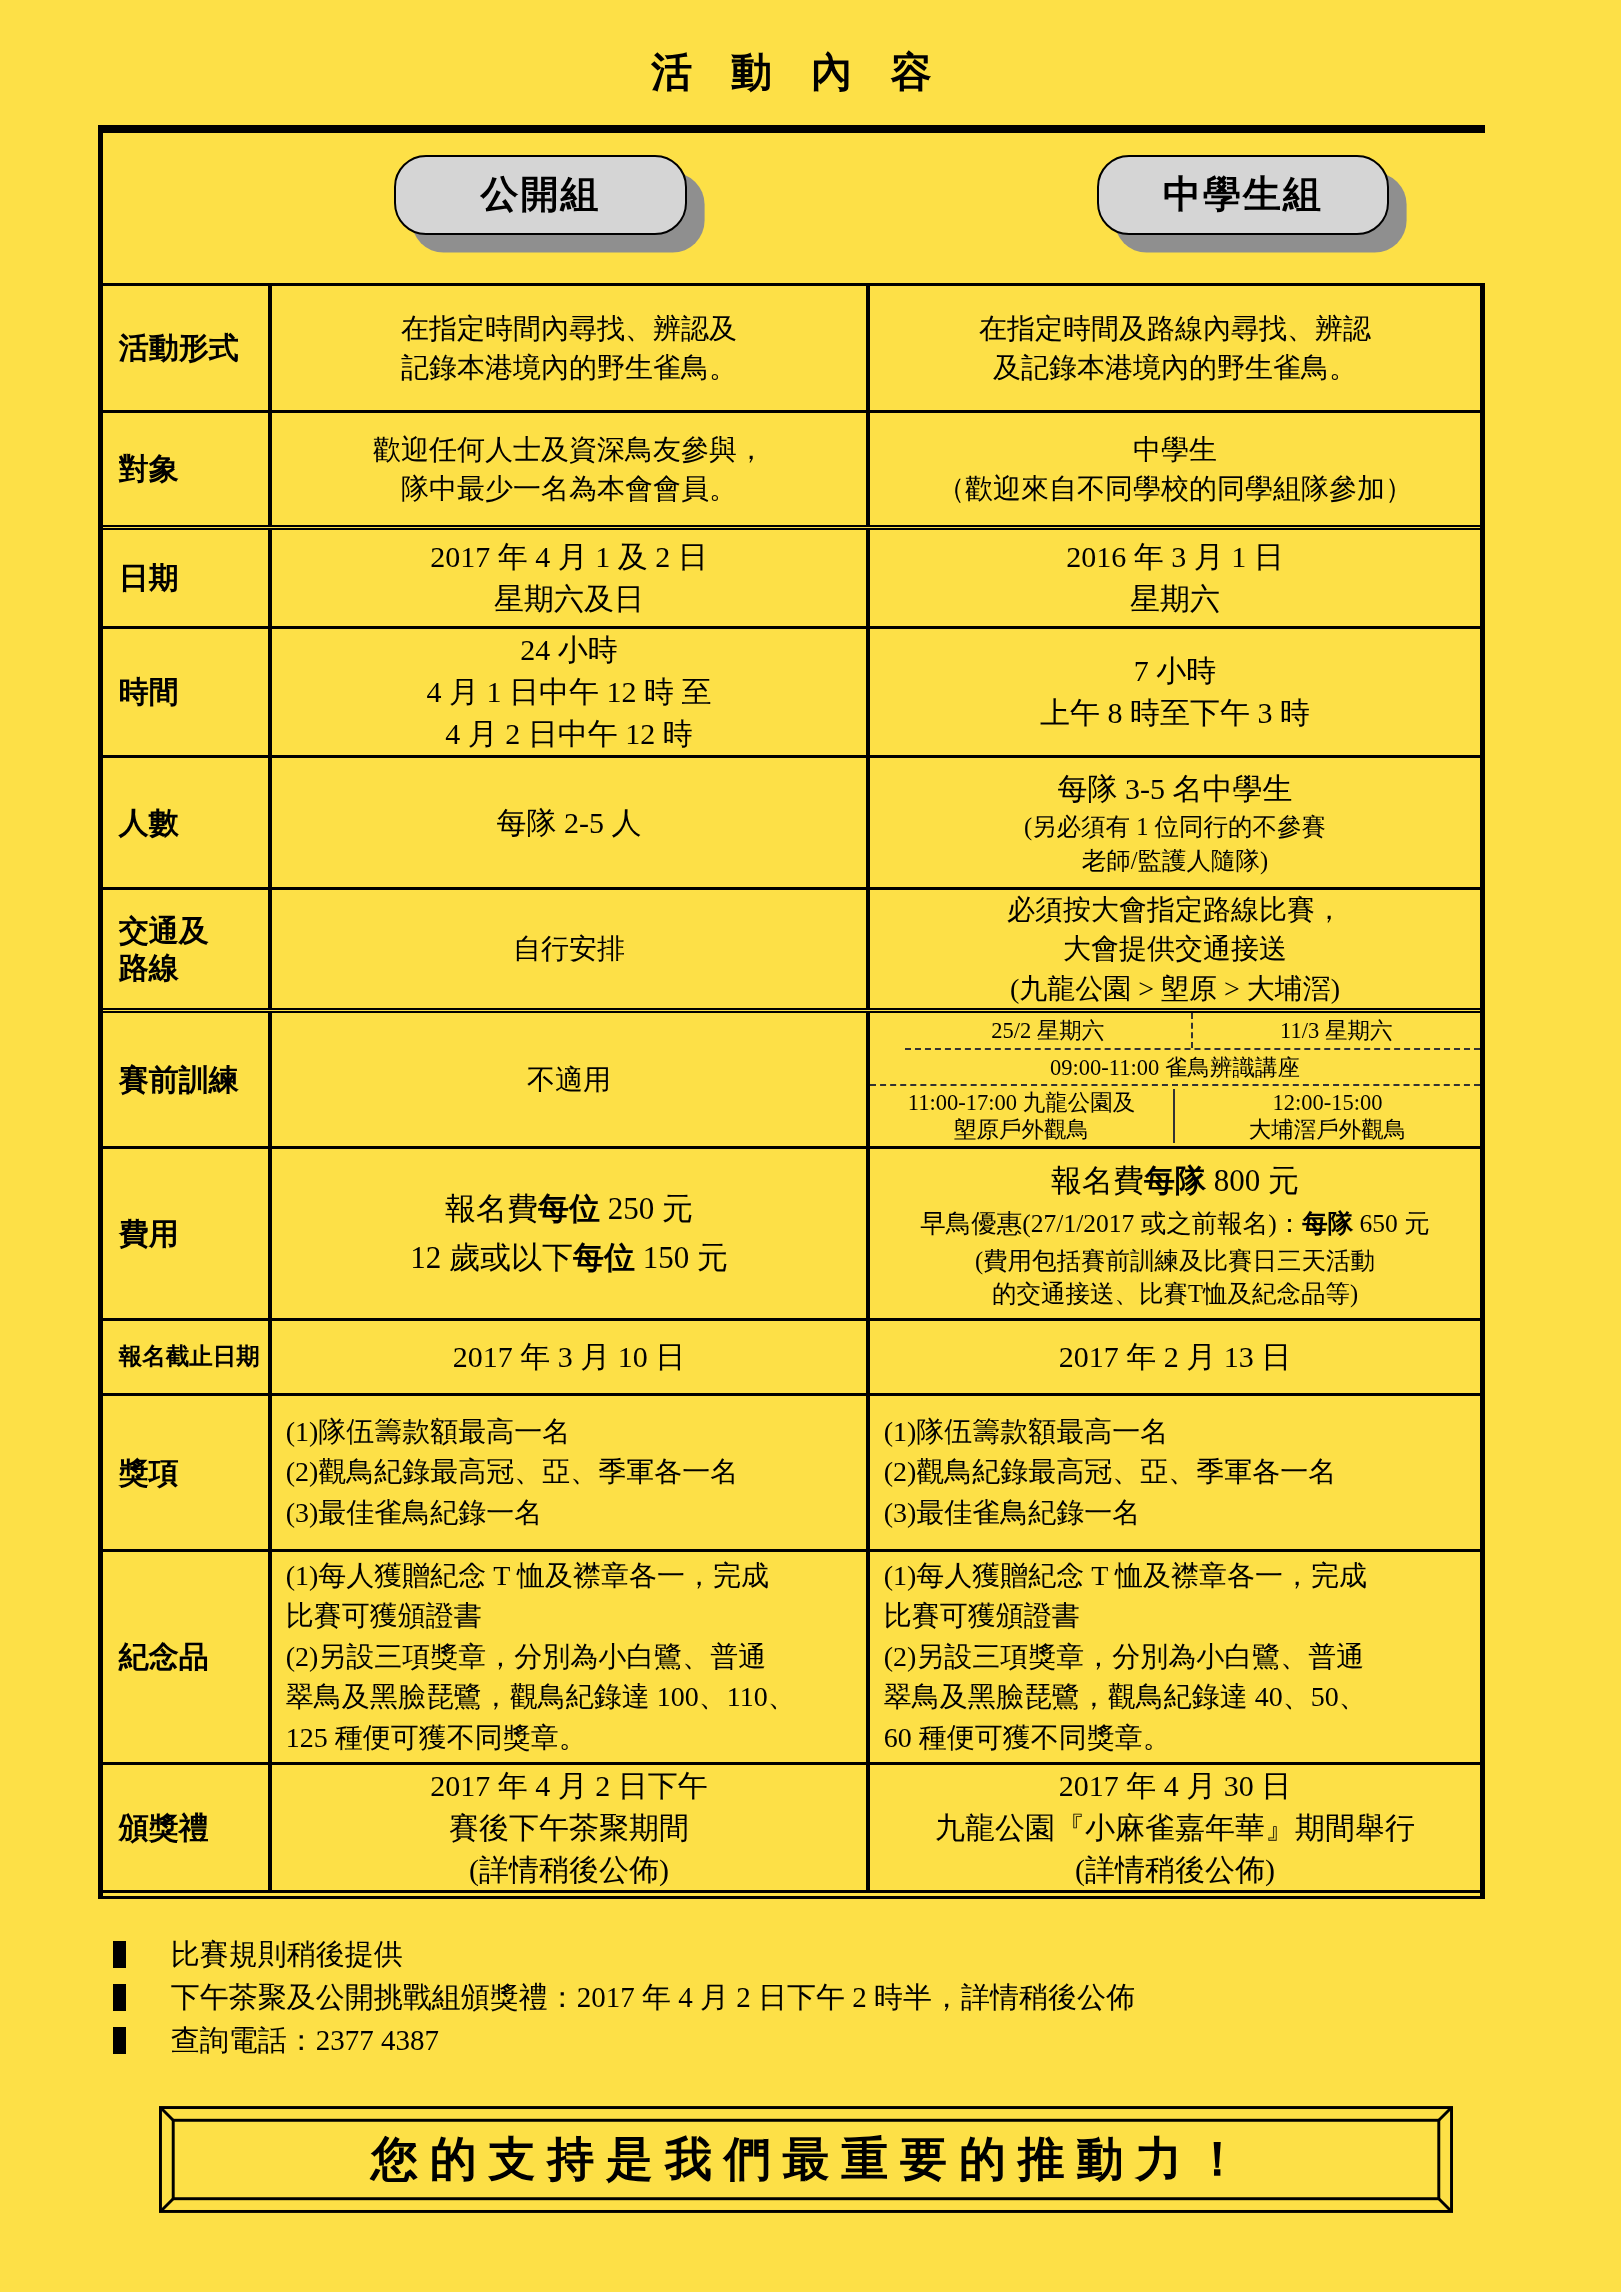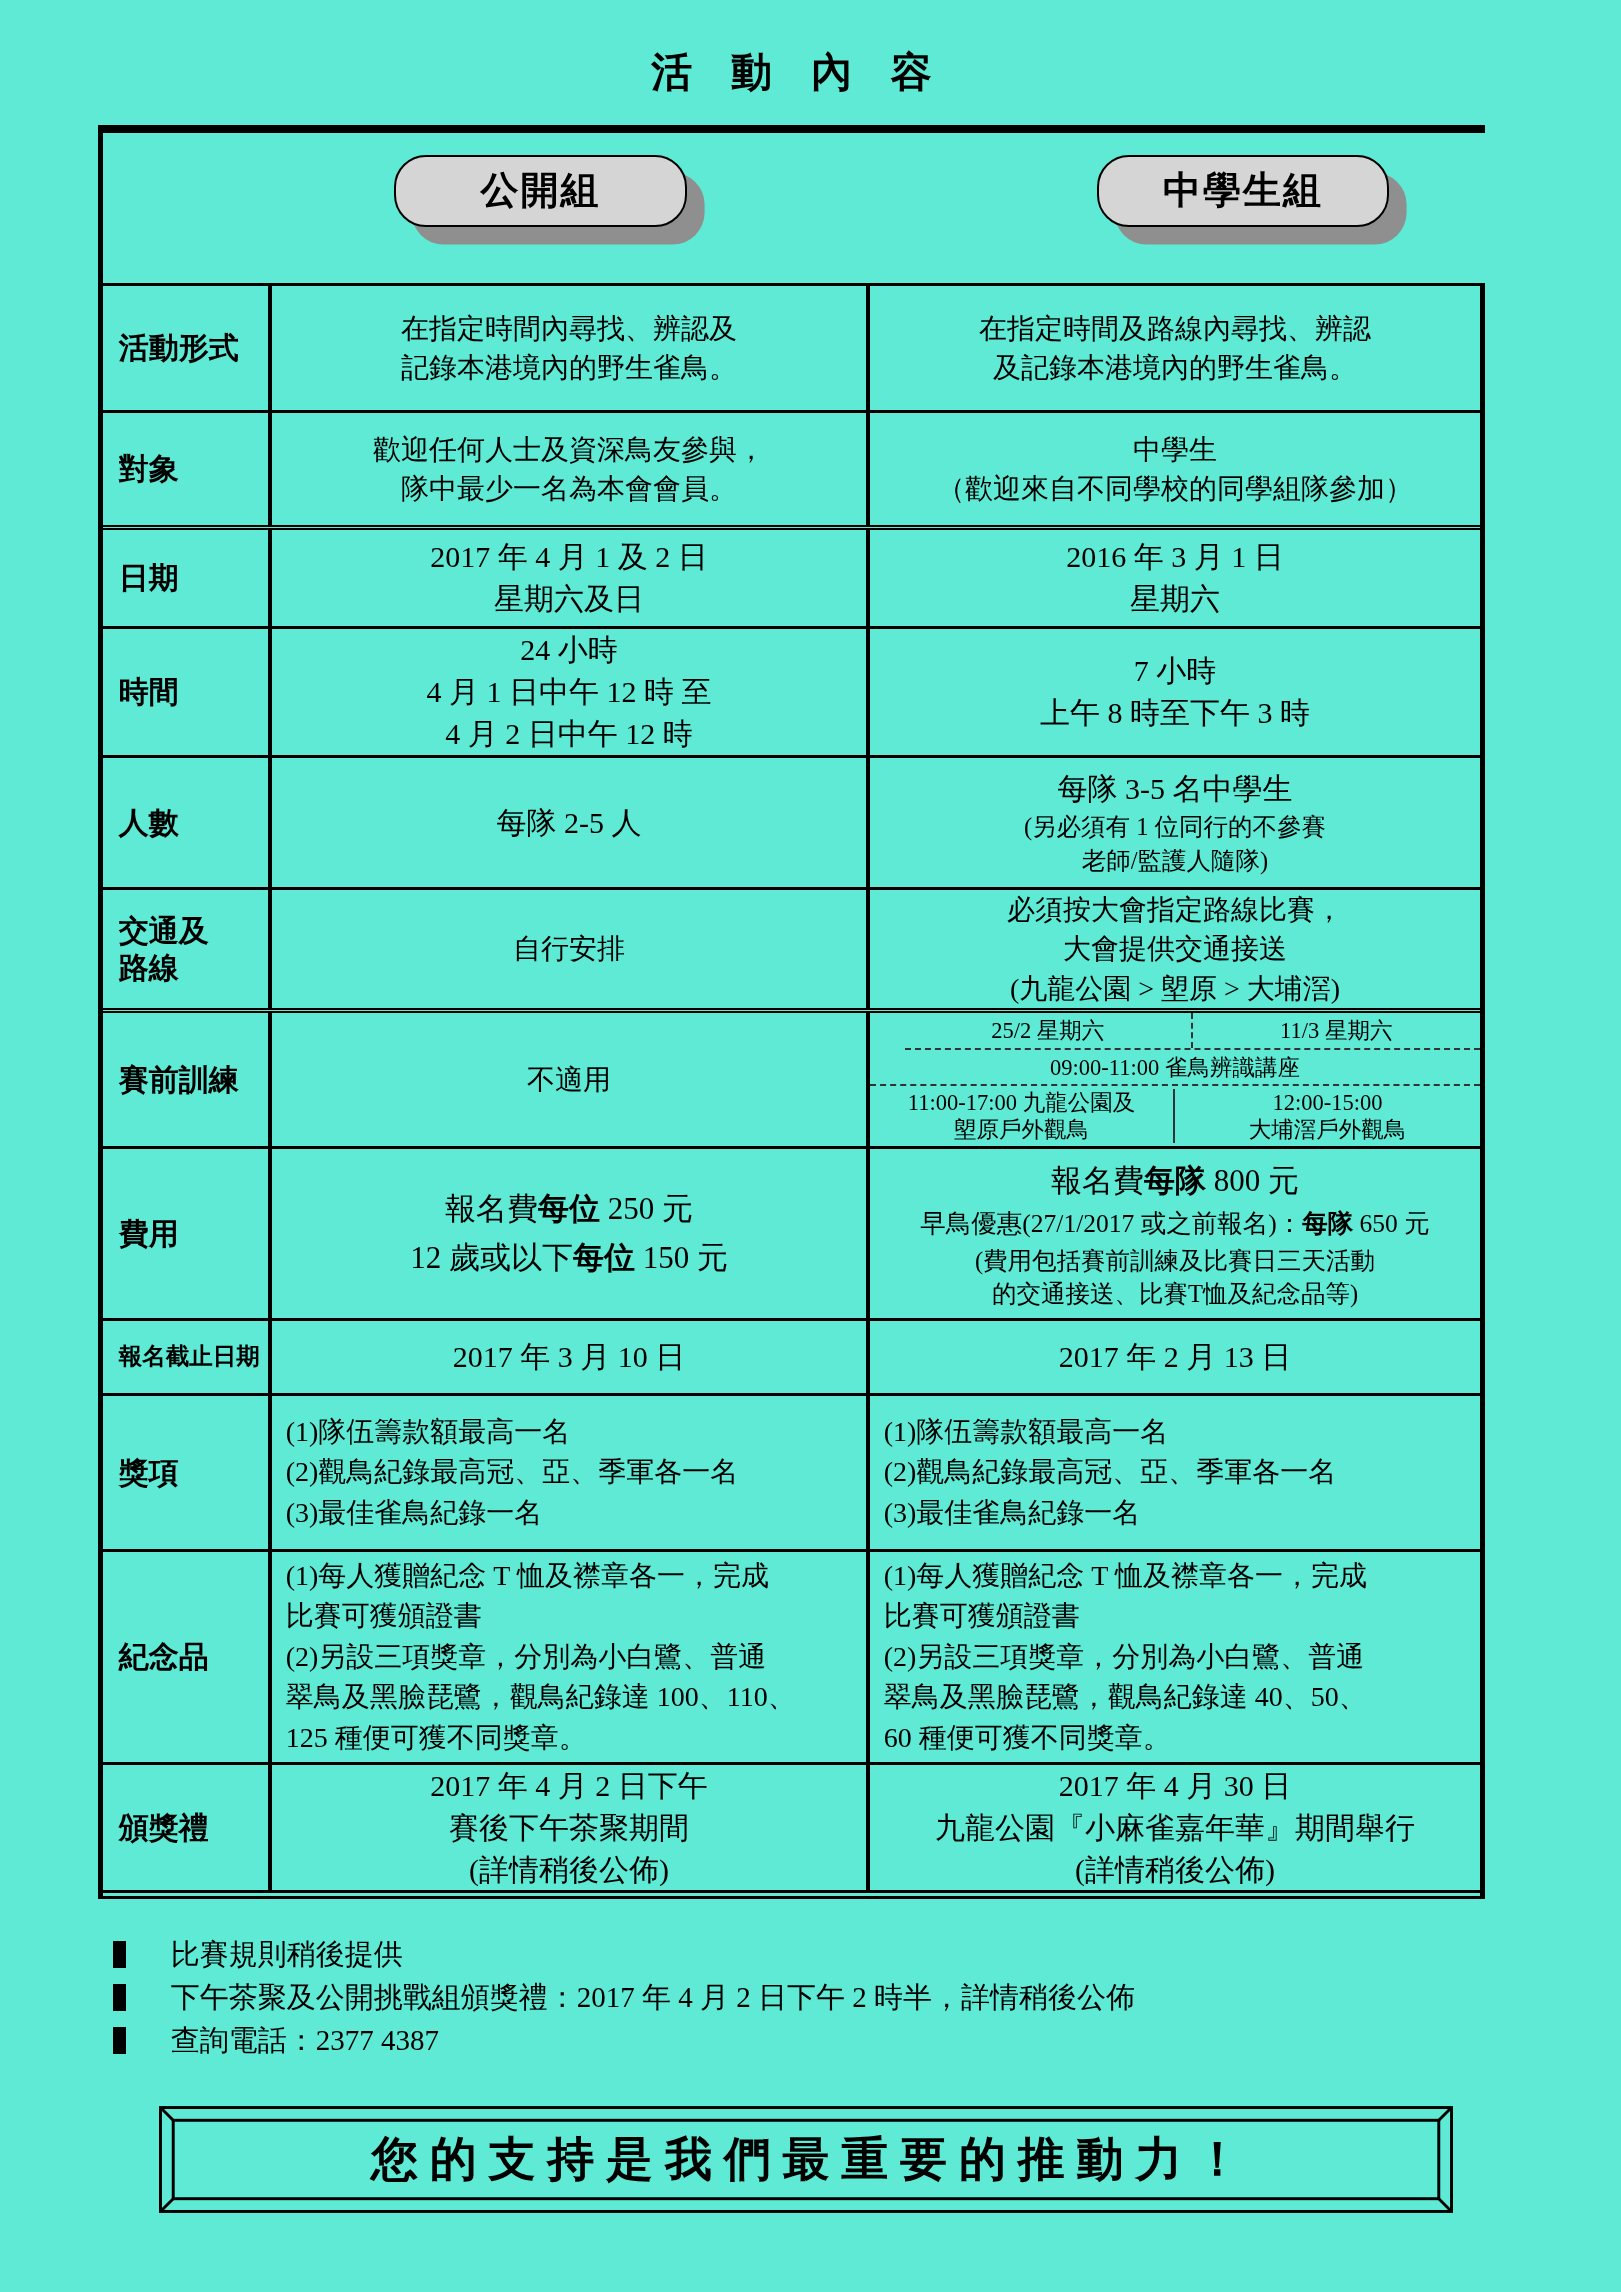--- a/index.html
+++ b/index.html
@@ -1,36 +1,36 @@
 <!DOCTYPE html>
 <html><head>
 <meta charset="utf-8">
 <style>
   html,body { margin:0; padding:0; background:#888; }
   .page {
-    position:relative; width:1621px; height:2293px; background:#5eead4;
+    position:relative; width:1621px; height:2293px; background:#fde047;
     font-family:"Liberation Serif", serif; color:#000; overflow:hidden;text-decoration:underline;
   }
 
   
   .doc-title {
     position:absolute; left:98px; top:45px; width:1387px;
     text-align:center; font-family:"Liberation Sans", sans-serif;
     font-weight:bold; font-size:41px; letter-spacing:13.7px; padding-left:13.7px;
     box-sizing:border-box;
   }
 
   
   .tbl {
     position:absolute; left:98px; top:125px; width:1387px;
     box-sizing:border-box; border-top:8.8px solid #000; border-left:5.9px solid #000;
   }
   .hdr { position:relative; height:153px; border-bottom:3.9px solid #000; box-sizing:border-box; }
   .badge {
-    position:absolute; top:21.6px; width:293px; height:72px;
+    position:absolute; top:21.6px; width:293px; height:80px;
     background:#d5d5d5; border:2.9px solid #000; border-radius:32px;
     box-shadow:17.6px 17.6px 0 #8f8f8f;
     display:flex; align-items:center; justify-content:center;
     font-family:"Liberation Sans", sans-serif; font-weight:bold; font-size:38px;
     box-sizing:border-box; letter-spacing:2px;
   }
   .badge.open { left:291px; }
   .badge.sec  { left:994px; width:292px; }
 
   .tbody { border-right:5.9px solid #000; box-sizing:border-box; }

